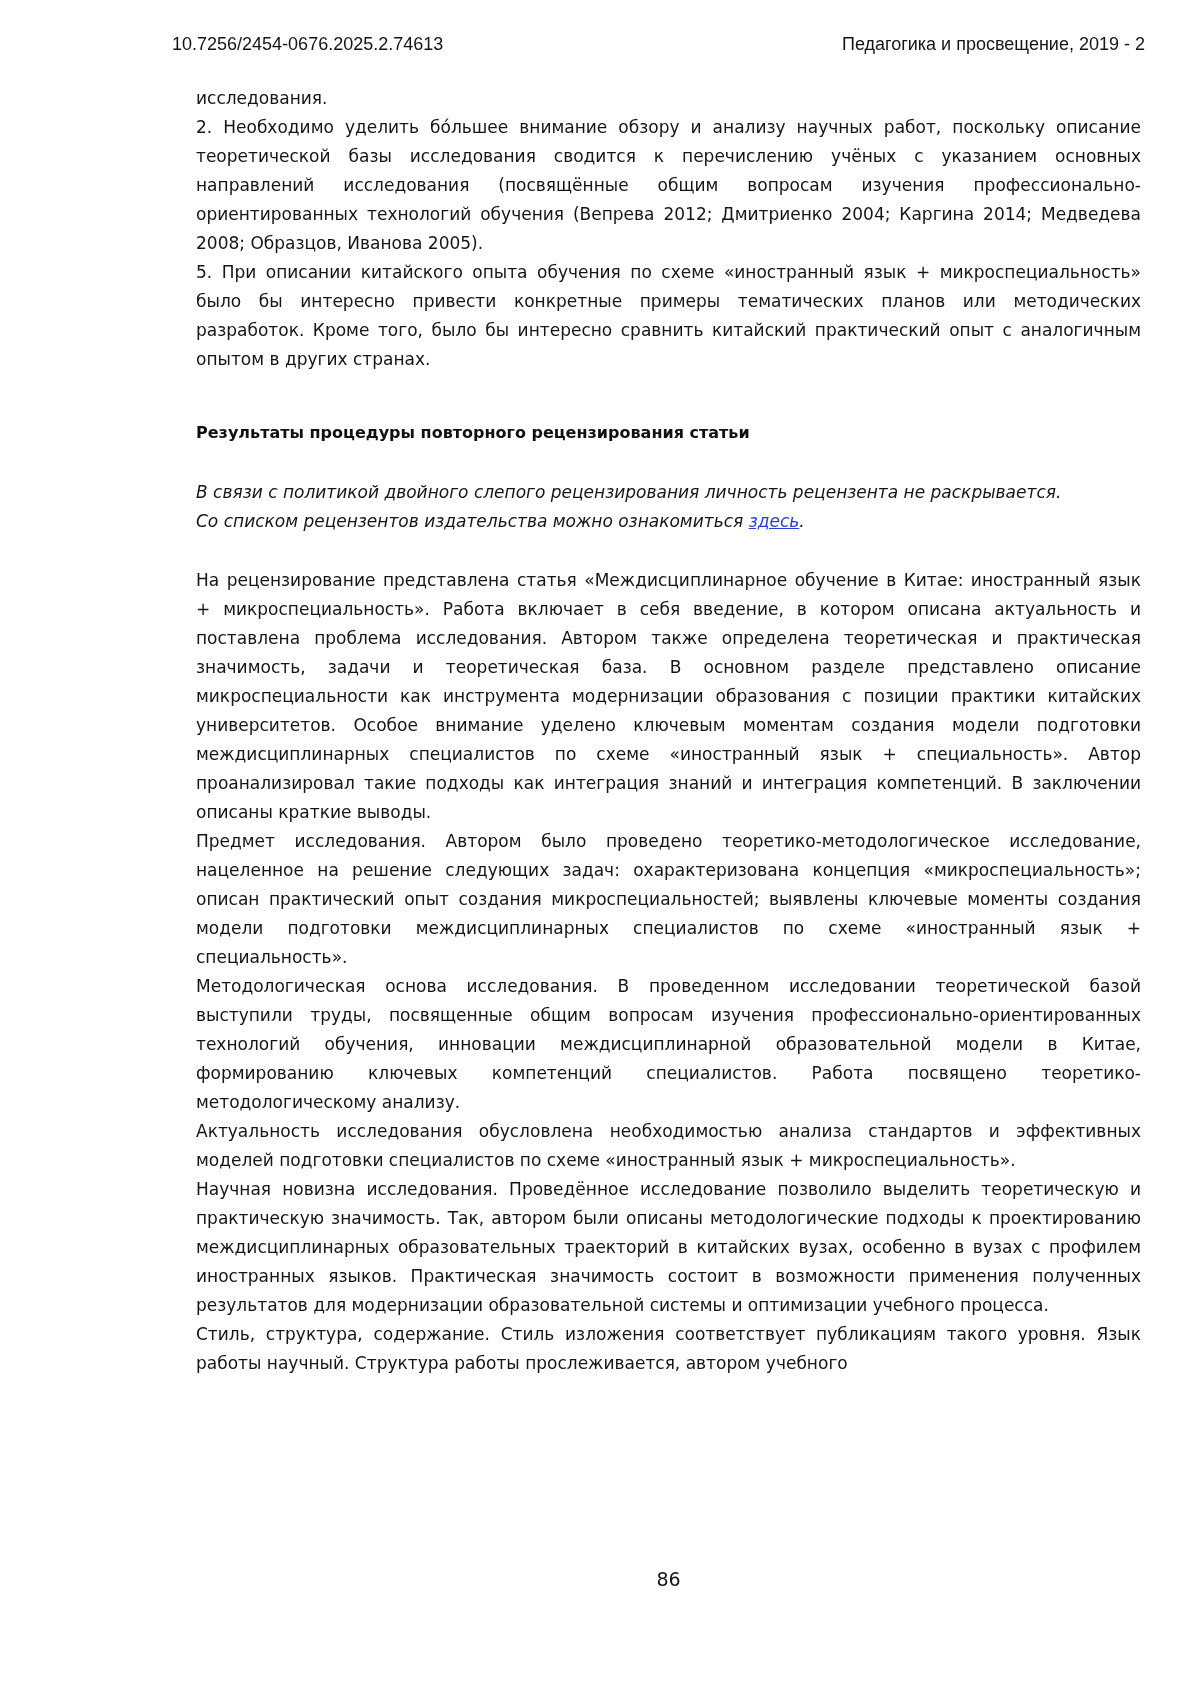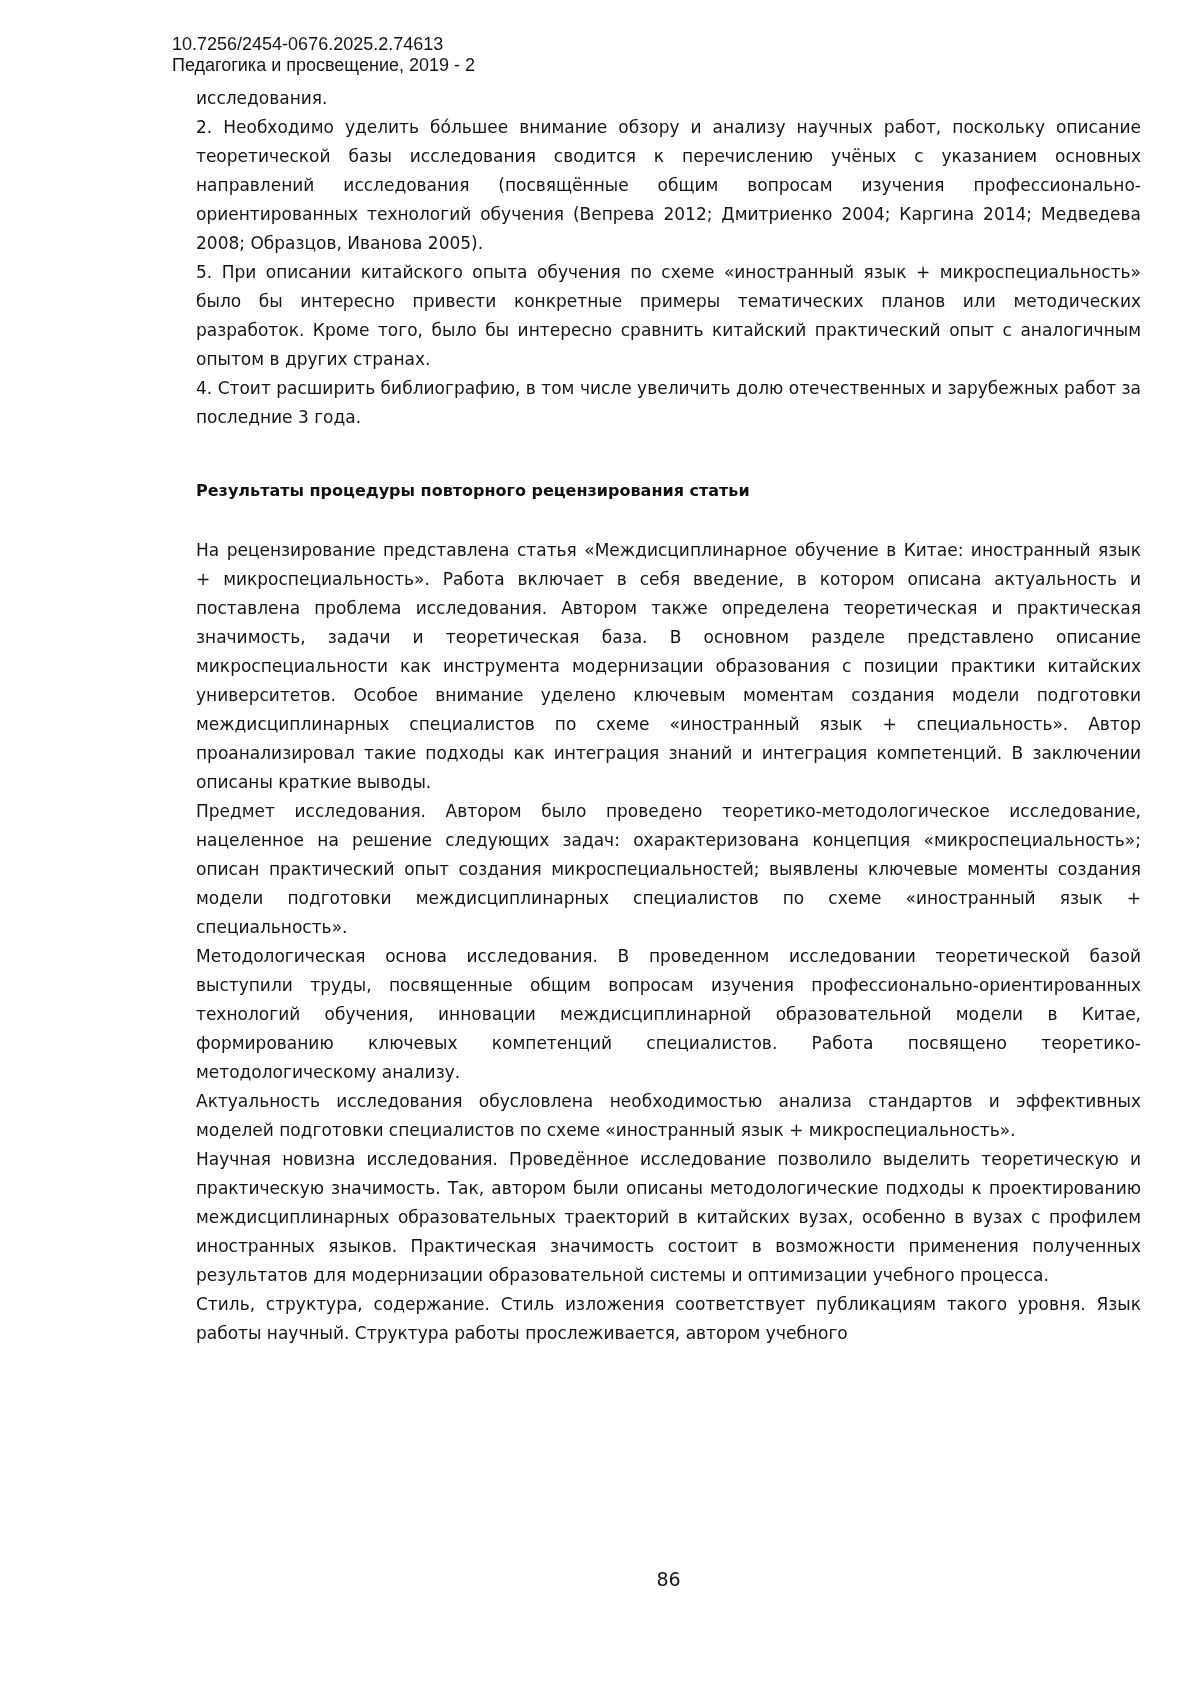--- a/index.html
+++ b/index.html
@@ -21,21 +21,20 @@
     top: 34px;
     left: 172px;
     right: 55px;
     display: flex;
     justify-content: space-between;
     align-items: baseline;
     font-family: "Liberation Sans", sans-serif;
     font-size: 18px;
     color: #151515;
     white-space: nowrap;
-    flex-direction: column;
   }
   .doc-body {
     position: absolute;
     top: 84px;
     left: 196px;
     width: 945px;
   }
   .doc-body p {
     margin: 0;
     font-size: 17px;
@@ -82,26 +81,27 @@
     <span>10.7256/2454-0676.2025.2.74613</span>
     <span>Педагогика и просвещение, 2019 - 2</span>
   </div>
 
   <div class="doc-body">
 
     <div>
       <p>исследования.</p>
       <p>2. Необходимо уделить бо́льшее внимание обзору и анализу научных работ, поскольку описание теоретической базы исследования сводится к перечислению учёных с указанием основных направлений исследования (посвящённые общим вопросам изучения профессионально-ориентированных технологий обучения (Вепрева 2012; Дмитриенко 2004; Каргина 2014; Медведева 2008; Образцов, Иванова 2005).</p>
       <p>5. При описании китайского опыта обучения по схеме «иностранный язык + микроспециальность» было бы интересно привести конкретные примеры тематических планов или методических разработок. Кроме того, было бы интересно сравнить китайский практический опыт с аналогичным опытом в других странах.</p>
-      <p>4. Стоит расширить библиографию, в том числе увеличить долю отечественных и зарубежных работ за последние 3 года.</p>
     </div>
 
     <h2 class="section-heading">Результаты процедуры повторного рецензирования статьи</h2>
 
     <div class="policy-note">
+      <p>В связи с политикой двойного слепого рецензирования личность рецензента не раскрывается.</p>
+      <p><span>Со списком рецензентов издательства можно ознакомиться </span><a class="reviewers-link" href="#" style="color: rgb(43, 63, 212);">здесь</a><span>.</span></p>
     </div>
 
     <div>
       <p>На рецензирование представлена статья «Междисциплинарное обучение в Китае: иностранный язык + микроспециальность». Работа включает в себя введение, в котором описана актуальность и поставлена проблема исследования. Автором также определена теоретическая и практическая значимость, задачи и теоретическая база. В основном разделе представлено описание микроспециальности как инструмента модернизации образования с позиции практики китайских университетов. Особое внимание уделено ключевым моментам создания модели подготовки междисциплинарных специалистов по схеме «иностранный язык + специальность». Автор проанализировал такие подходы как интеграция знаний и интеграция компетенций. В заключении описаны краткие выводы.</p>
       <p>Предмет исследования. Автором было проведено теоретико-методологическое исследование, нацеленное на решение следующих задач: охарактеризована концепция «микроспециальность»; описан практический опыт создания микроспециальностей; выявлены ключевые моменты создания модели подготовки междисциплинарных специалистов по схеме «иностранный язык + специальность».</p>
       <p>Методологическая основа исследования. В проведенном исследовании теоретической базой выступили труды, посвященные общим вопросам изучения профессионально-ориентированных технологий обучения, инновации междисциплинарной образовательной модели в Китае, формированию ключевых компетенций специалистов. Работа посвящено теоретико-методологическому анализу.</p>
       <p>Актуальность исследования обусловлена необходимостью анализа стандартов и эффективных моделей подготовки специалистов по схеме «иностранный язык + микроспециальность».</p>
       <p>Научная новизна исследования. Проведённое исследование позволило выделить теоретическую и практическую значимость. Так, автором были описаны методологические подходы к проектированию междисциплинарных образовательных траекторий в китайских вузах, особенно в вузах с профилем иностранных языков. Практическая значимость состоит в возможности применения полученных результатов для модернизации образовательной системы и оптимизации учебного процесса.</p>
       <p>Стиль, структура, содержание. Стиль изложения соответствует публикациям такого уровня. Язык работы научный. Структура работы прослеживается, автором учебного</p>
     </div>

